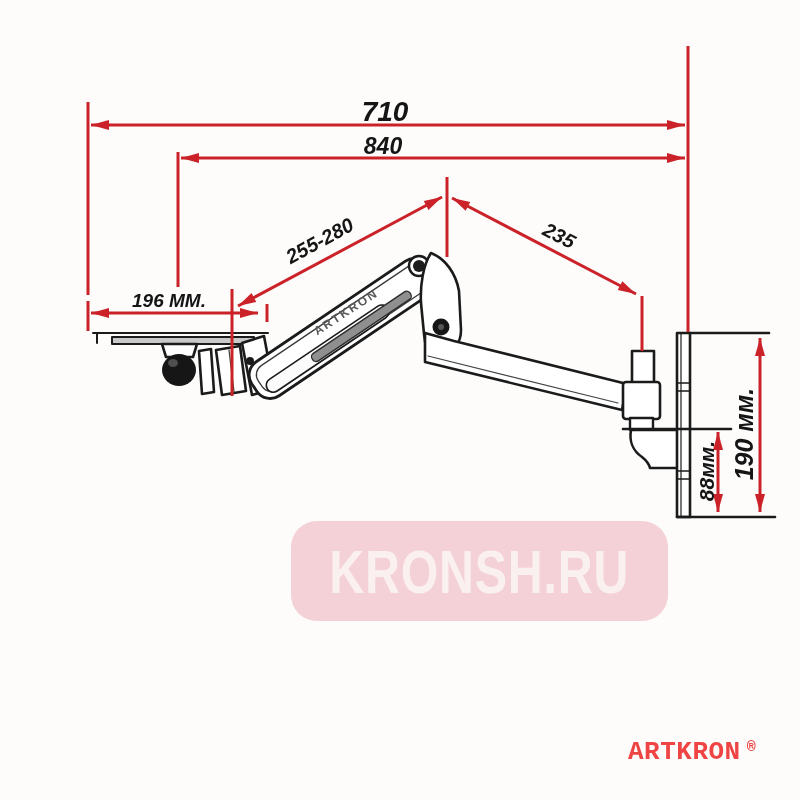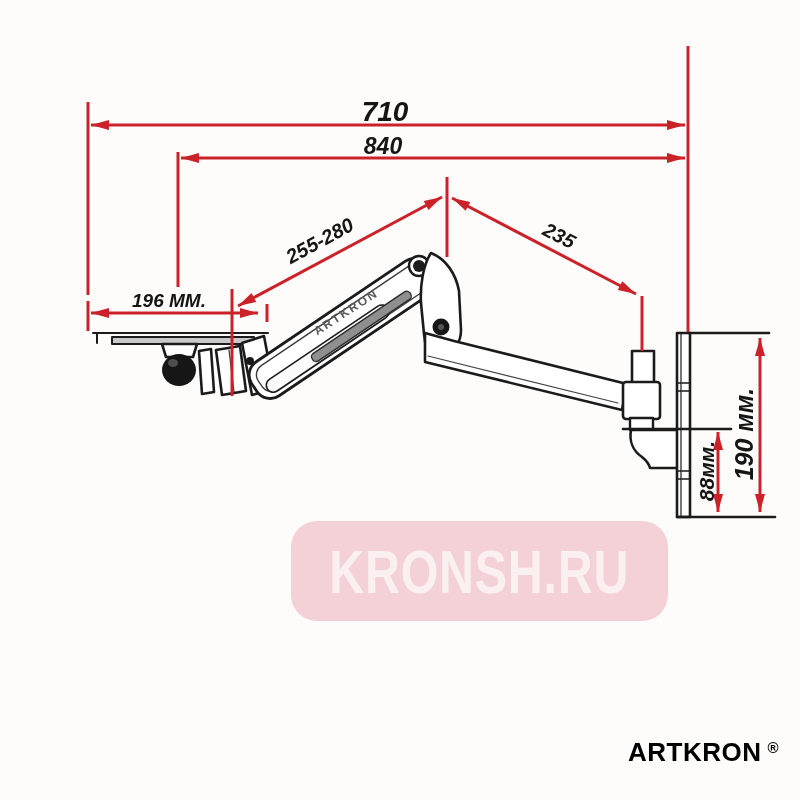--- a/index.html
+++ b/index.html
@@ -29,21 +29,21 @@
   .watermark{
     position:absolute;left:291px;top:521px;width:377px;height:100px;
     background:#f3d1d6;border-radius:26px;
     display:flex;align-items:center;justify-content:center;
   }
   .watermark span{
     font-size:62px;font-weight:800;color:#faf0ef;letter-spacing:1px;
     transform:scaleX(0.78);white-space:nowrap;
   }
   .footer{
-    position:absolute;left:628px;top:737px;color:#000000;white-space:nowrap;
+    position:absolute;left:628px;top:737px;color:#ef4444;white-space:nowrap;font-family:Liberation Mono, monospace;
   }
   .footer .brand{font-size:26px;font-weight:bold;letter-spacing:0.5px;}
   .footer .reg{font-size:15px;font-weight:bold;vertical-align:8px;margin-left:6px;}
 </style>
 </head>
 <body>
 
 <div class="stage">
 
   <div class="watermark">

